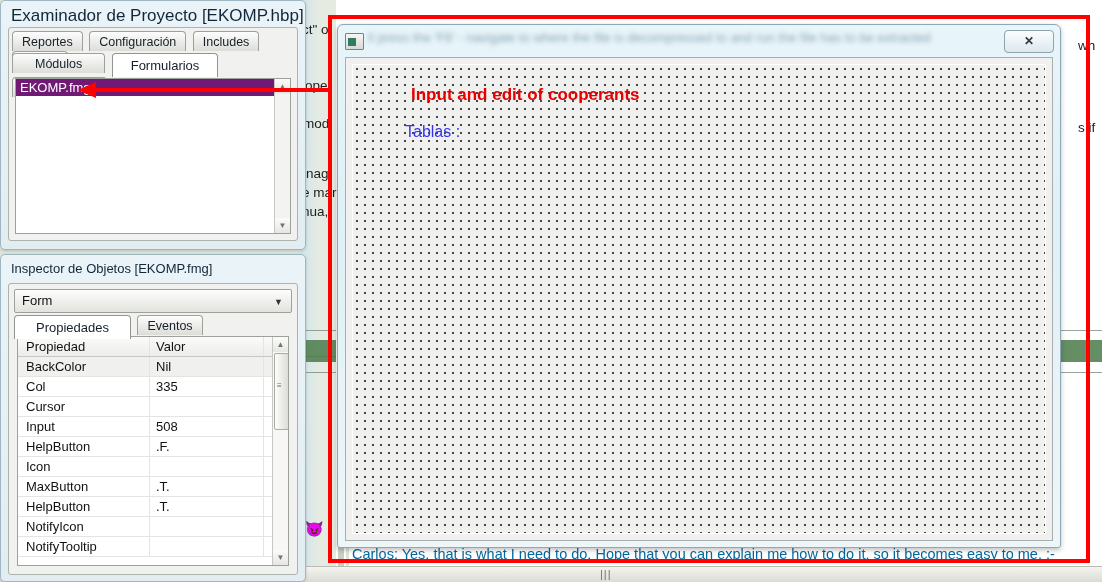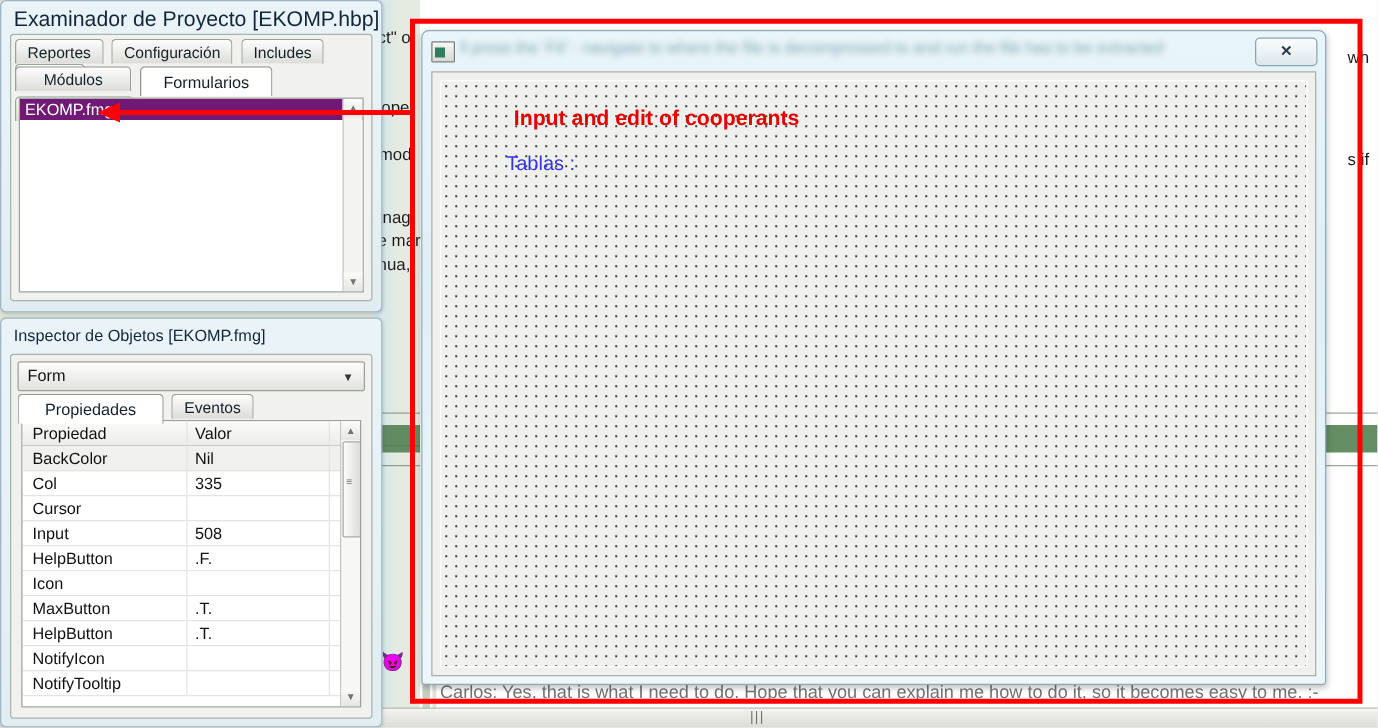--- a/index.html
+++ b/index.html
@@ -30,21 +30,21 @@
   }
   #emoji-cat{position:absolute;left:305px;top:520px;font-size:15px;}
 
   
   #quote-blur{
     position:absolute;left:352px;top:528px;width:740px;height:16px;
     color:#3b4a5a;font-size:13px;filter:blur(2px);opacity:.7;white-space:nowrap;
   }
   #quote-line{
     position:absolute;left:352px;top:546px;width:748px;height:20px;
-    color:#737373;font-size:14.5px;white-space:nowrap;overflow:hidden;
+    color:#0369a1;font-size:14.5px;white-space:nowrap;overflow:hidden;
   }
   #quote-bar-left{position:absolute;left:338px;top:524px;width:6px;height:46px;background:#c9cfc2;}
   #quote-bar-left2{position:absolute;left:346px;top:524px;width:3px;height:46px;background:#dfe3d8;}
   #bottom-scroll{
     position:absolute;left:0px;top:566px;width:1102px;height:16px;
     background:linear-gradient(180deg,#f4f4f0,#d9dad2);
     border-top:1px solid #b9bbb2;
   }
   #bottom-grip{
     position:absolute;left:600px;top:570px;width:14px;height:9px;

